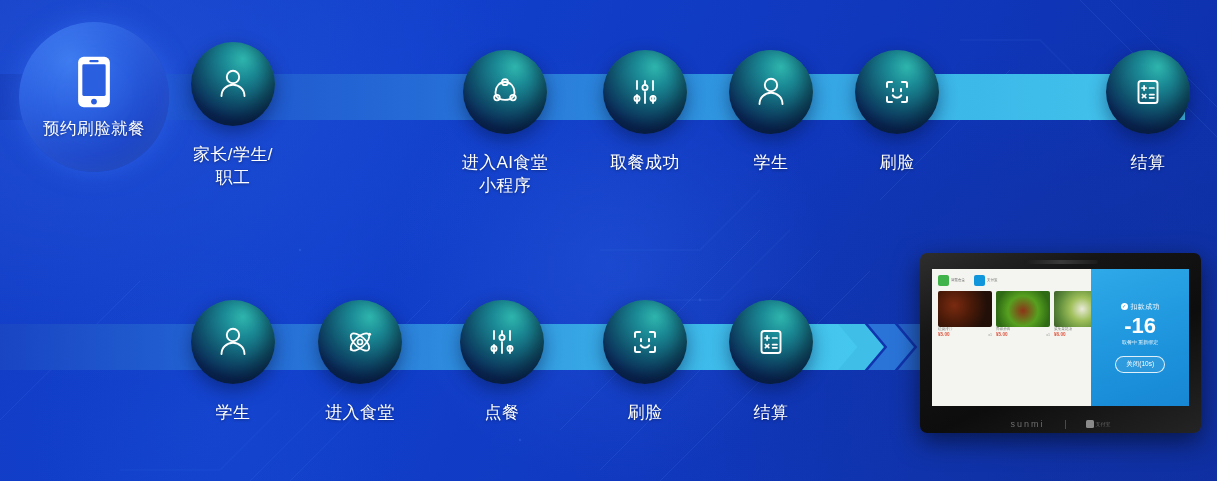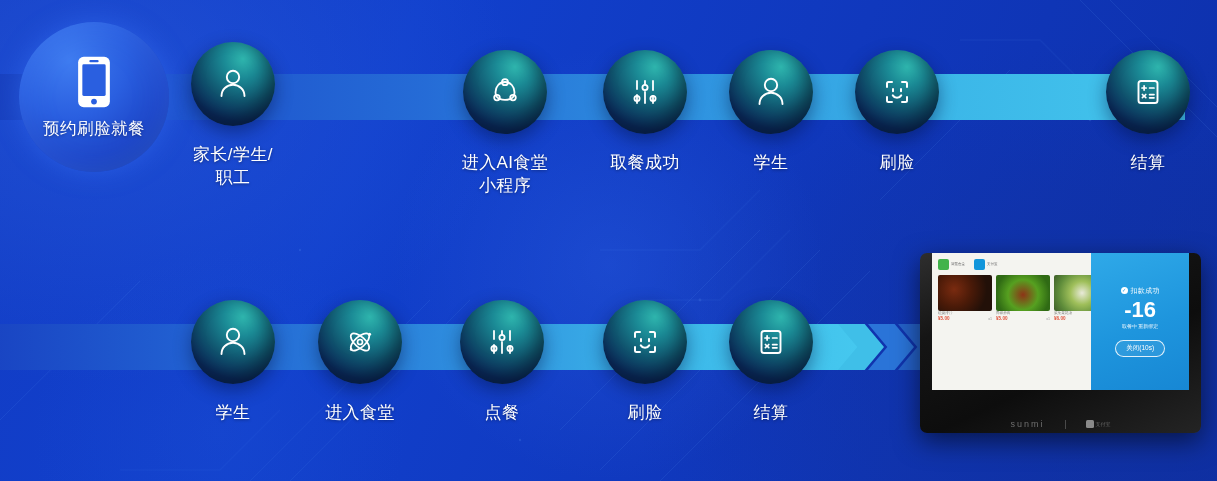--- a/index.html
+++ b/index.html
@@ -93,21 +93,21 @@
     background:linear-gradient(155deg,#2e2e2e 0%,#151515 28%,#0d0d0d 60%,#242424 100%);
     box-shadow:0 8px 26px rgba(0,0,0,.55);
     padding:10px 11px 18px 11px;
   }
   #device-speaker {
     position:absolute; left:50%; top:7px; transform:translateX(-50%);
     width:74px; height:4px; border-radius:2px;
     background:linear-gradient(90deg,#1b1b1b,#3a3a3a,#1b1b1b);
   }
   #device-screen {
-    position:absolute; left:12px; top:0; width:257px; height:137px;
+    position:absolute; left:12px; top:16px; width:257px; height:137px;
     display:flex; overflow:hidden; background:#f2f2ee;
   }
   #screen-left { width:62%; background:#f4f4f0; padding:6px 5px 0 6px; }
   #screen-right {
     width:38%;
     background:linear-gradient(160deg,#2fa9e8 0%,#1e95dd 55%,#1787d4 100%);
     display:flex; flex-direction:column; align-items:center; justify-content:center;
     position:relative;
   }
   .app-tags { display:flex; gap:9px; align-items:center; margin-bottom:5px; }

